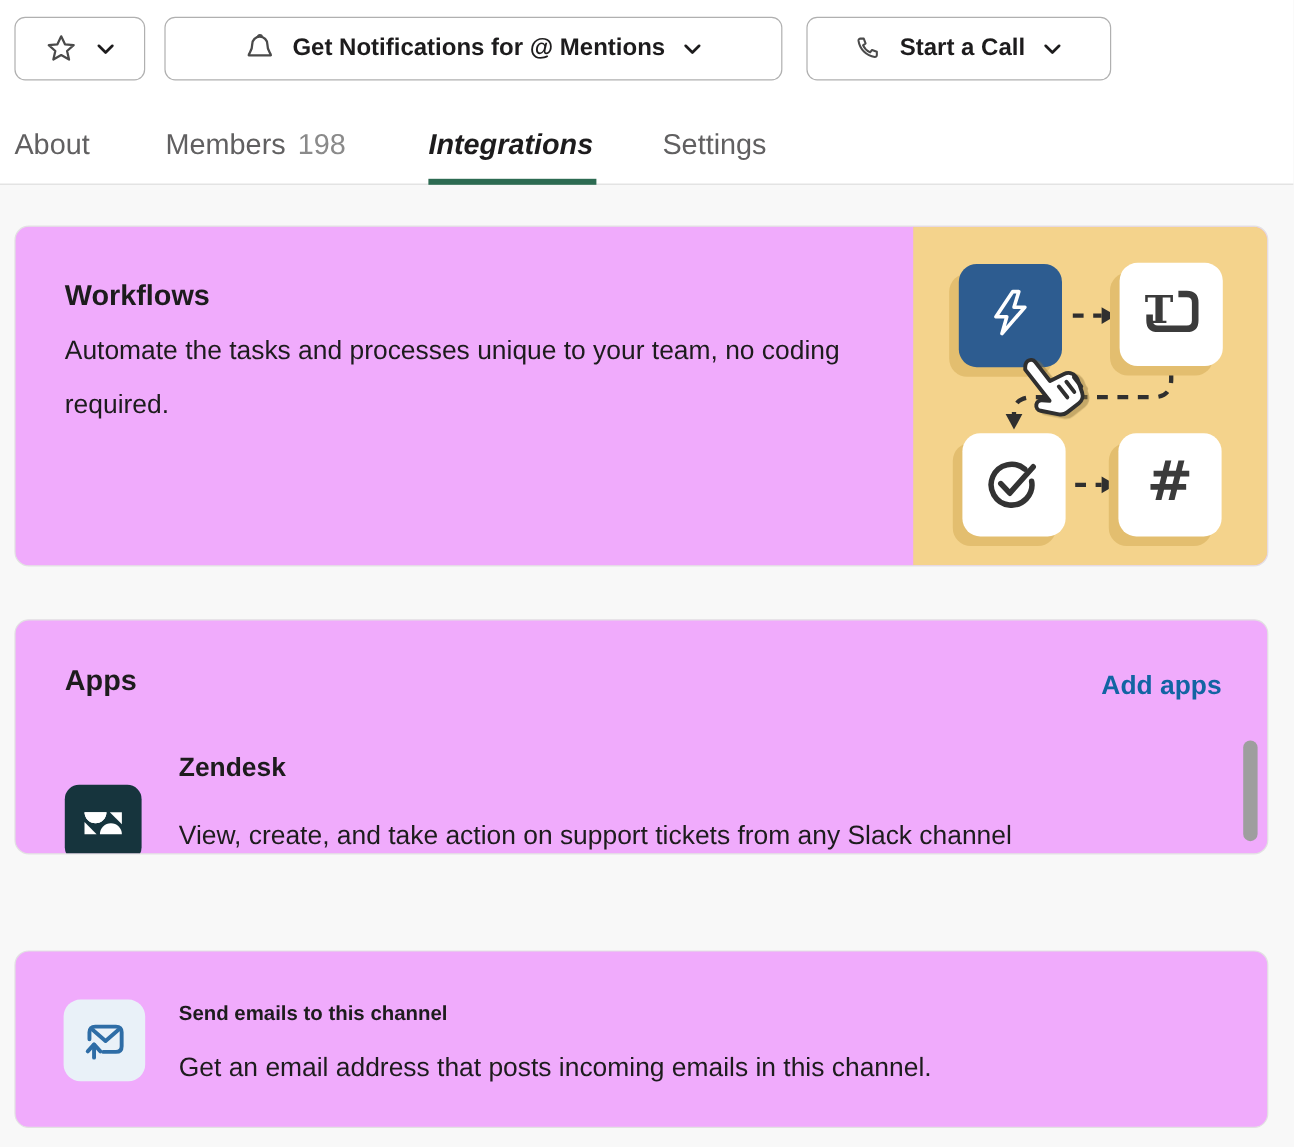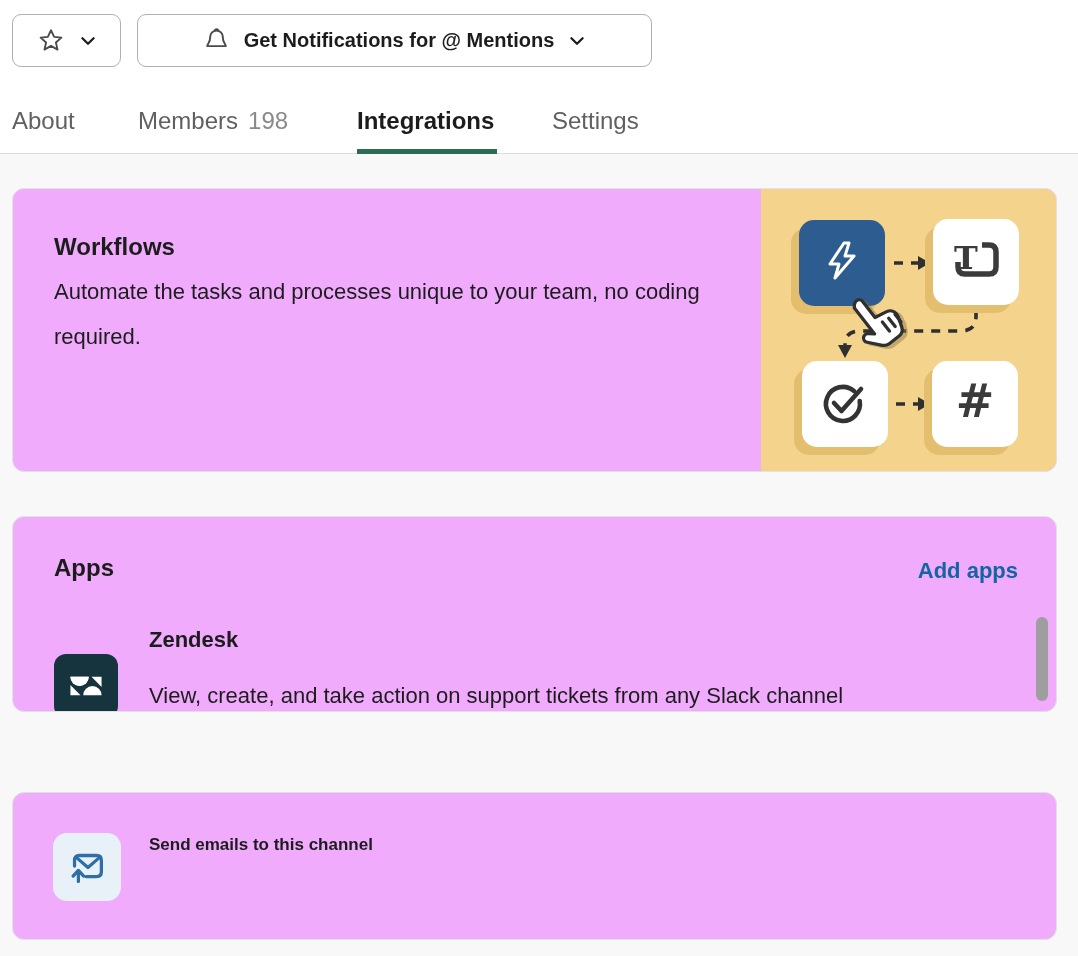--- a/index.html
+++ b/index.html
@@ -18,21 +18,21 @@
     display:flex;align-items:center;justify-content:center;gap:14px;
     font-size:20px;font-weight:bold;color:#1D1C1D;cursor:pointer;
   }
   .btn-star{left:12px;width:109px;}
   .btn-notif{left:137px;width:515px;}
   .btn-call{left:672px;width:254px;}
   .toolbar-btn svg{display:block;}
   
   .tab{position:absolute;top:107px;font-size:24px;color:#616061;cursor:pointer;white-space:nowrap;}
   .tab .count{color:#8A8A8A;margin-left:10px;font-weight:normal;}
-  .tab.active{color:#1D1C1D;font-weight:bold;}
+  .tab.active{color:#1D1C1D;font-weight:bold;font-style:italic;}
   .tab-underline{position:absolute;top:149px;height:5px;background:#2D6B52;}
   
   .card{position:absolute;left:12px;width:1045px;background:#f0abfc;border:1px solid #E2E2E2;border-radius:12px;box-sizing:border-box;overflow:hidden;}
   .card-workflows{top:188px;height:284px;}
   .card-apps{top:516px;height:196px;}
   .card-email{top:792px;height:148px;}
   .card-title{position:absolute;font-size:24px;font-weight:bold;color:#1D1C1D;}
   .body-text{font-size:22px;line-height:45px;color:#1D1C1D;}
   
   .wf-title{left:41px;top:44px;}
@@ -87,20 +87,33 @@
       </svg>
     </span>
     <span>Get Notifications for @ Mentions</span>
     <span>
       <svg width="18" height="18" viewBox="0 0 16 16" fill="none">
         <polyline points="3,5.5 8,10.5 13,5.5" stroke="#1D1C1D" stroke-width="2" stroke-linecap="round" stroke-linejoin="round"></polyline>
       </svg>
     </span>
   </div>
 
+  <div class="toolbar-btn btn-call">
+    <span>
+      <svg width="24" height="24" viewBox="0 0 24 24" fill="none">
+        <path d="M5 3.2h2.8l1.5 4-2.1 1.6a12.5 12.5 0 0 0 5.9 5.9l1.6-2.1 4 1.5v2.8a1.6 1.6 0 0 1-1.7 1.6A16 16 0 0 1 3.4 4.9 1.6 1.6 0 0 1 5 3.2z" stroke="#4A4A4A" stroke-width="1.7" stroke-linejoin="round"></path>
+      </svg>
+    </span>
+    <span>Start a Call</span>
+    <span>
+      <svg width="18" height="18" viewBox="0 0 16 16" fill="none">
+        <polyline points="3,5.5 8,10.5 13,5.5" stroke="#1D1C1D" stroke-width="2" stroke-linecap="round" stroke-linejoin="round"></polyline>
+      </svg>
+    </span>
+  </div>
 
   <div class="tab" style="left:12px"><span>About</span></div>
   <div class="tab" style="left:138px"><span>Members</span><span class="count">198</span></div>
   <div class="tab active" style="left:357px"><span>Integrations</span></div>
   <div class="tab" style="left:552px"><span>Settings</span></div>
   <div class="tab-underline" style="left:357px;width:140px;"></div>
 </div>
 
 <div class="card card-workflows">
   <div class="card-title wf-title">Workflows</div>
@@ -192,13 +205,14 @@
 <div class="card card-email">
   <div class="email-icon">
     <svg width="46" height="46" viewBox="0 0 48 48" fill="none" stroke="#2E6DA6" stroke-width="3.4" stroke-linecap="round" stroke-linejoin="round">
       <path d="M11 23 V17 q0-5 5-5 h18 q5 0 5 5 v12 q0 5-5 5 H23"></path>
       <path d="M14 15 l11 9.5 11-9.5"></path>
       <path d="M15 39 V28"></path>
       <path d="M9.5 33.5 L15 27.5 l5.5 6"></path>
     </svg>
   </div>
   <div class="email-title">Send emails to this channel</div>
+  <div class="email-desc">Get an email address that posts incoming emails in this channel.</div>
 </div>
 
 </body></html>

